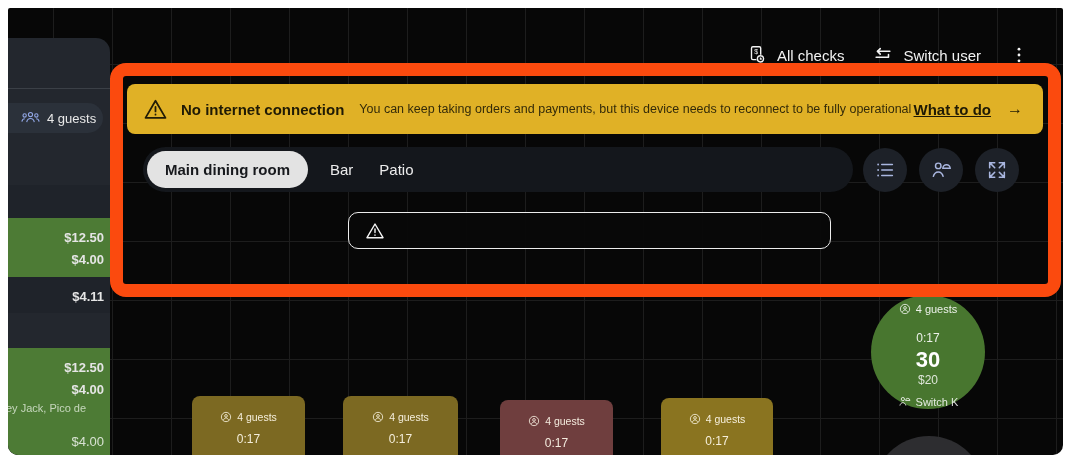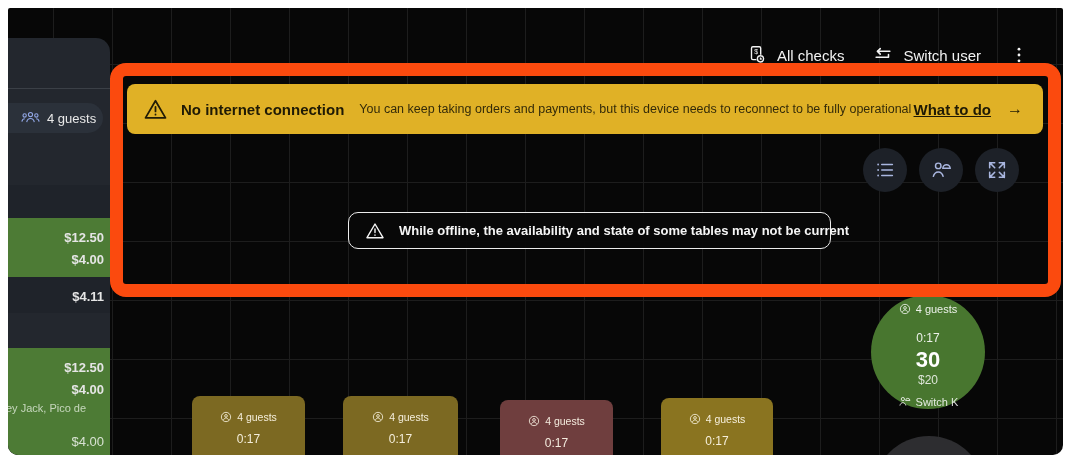--- a/index.html
+++ b/index.html
@@ -248,20 +248,25 @@
       </svg>
     </span>
     <span class="banner-title">No internet connection</span>
     <span class="banner-desc">You can keep taking orders and payments, but this device needs to reconnect to be fully operational</span>
     <span class="banner-link">
       <span class="txt">What to do</span>
       <span class="arr">→</span>
     </span>
   </div>
 
+  <div class="tabbar">
+    <div class="tab-pill">Main dining room</div>
+    <div class="tab-plain tab-bar-label">Bar</div>
+    <div class="tab-plain tab-patio-label">Patio</div>
+  </div>
 
   <div class="circle-btn" style="left:855px;">
     <span class="ic">
       <svg viewBox="0 0 24 24" stroke="currentColor" fill="none" stroke-width="1.8" stroke-linecap="round">
         <circle cx="4.5" cy="6" r="1" fill="currentColor" stroke="none"></circle>
           <path d="M8.5 6H20"></path>
         <circle cx="4.5" cy="12" r="1" fill="currentColor" stroke="none"></circle>
           <path d="M8.5 12H20"></path>
         <circle cx="4.5" cy="18" r="1" fill="currentColor" stroke="none"></circle>
           <path d="M8.5 18H20"></path>
@@ -289,18 +294,17 @@
   </div>
 
   <div class="toast">
     <span class="ic">
       <svg viewBox="0 0 24 24" fill="none" stroke="currentColor" stroke-width="1.7" stroke-linejoin="round" stroke-linecap="round">
         <path d="M12 3.6 21.6 20H2.4Z"></path>
           <path d="M12 9.5v4.3"></path>
           <path d="M12 16.8v.2"></path>
       </svg>
     </span>
-    <span class="msg">While offline, the availability and state of some tables may not be current</span>
   </div>
 
   <div class="hl-frame"></div>
 
 </div>
 
 </body></html>

